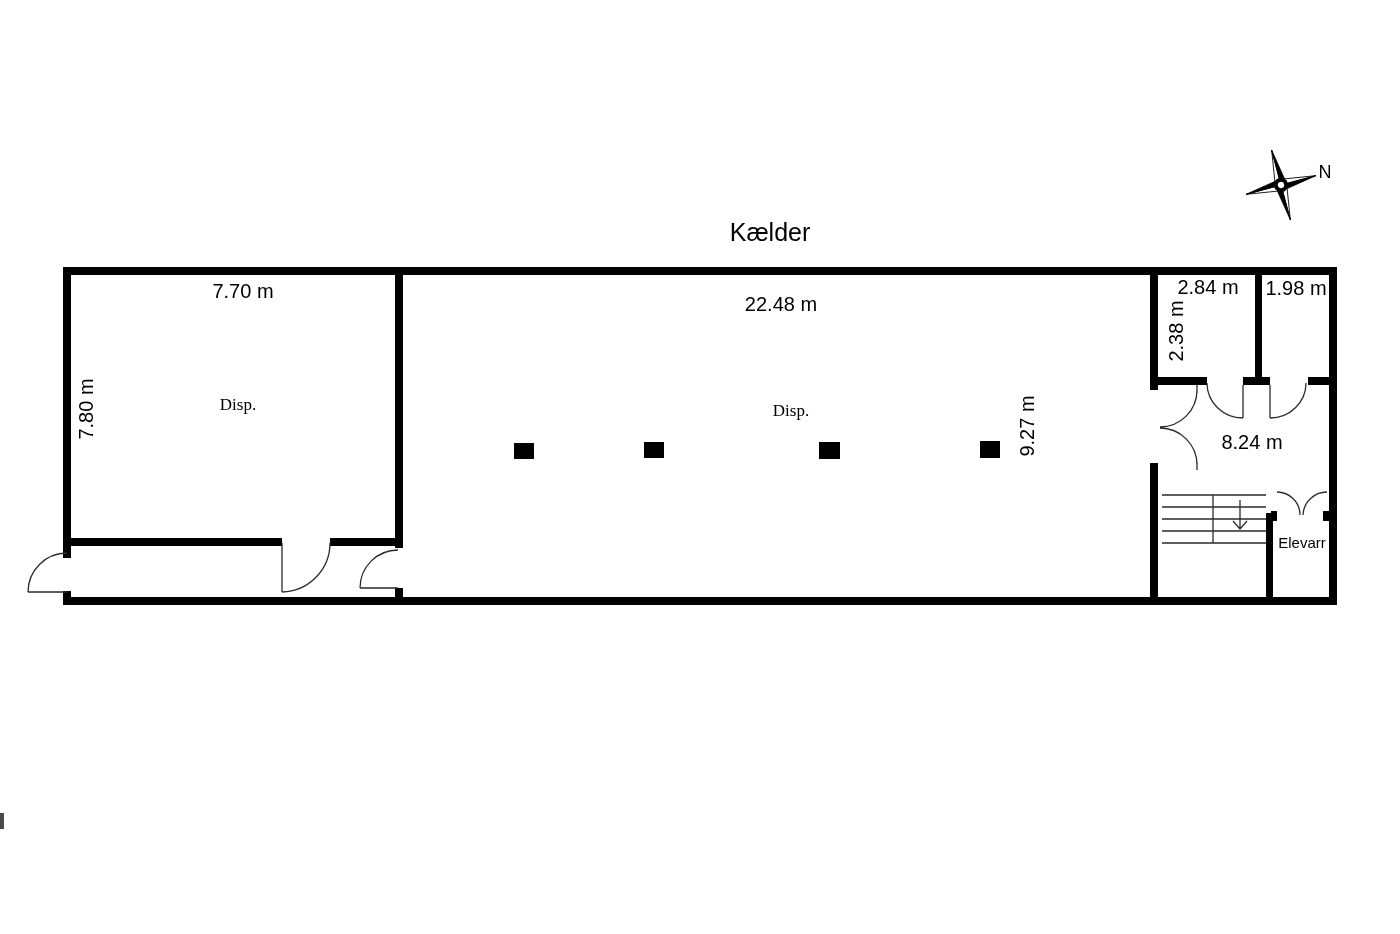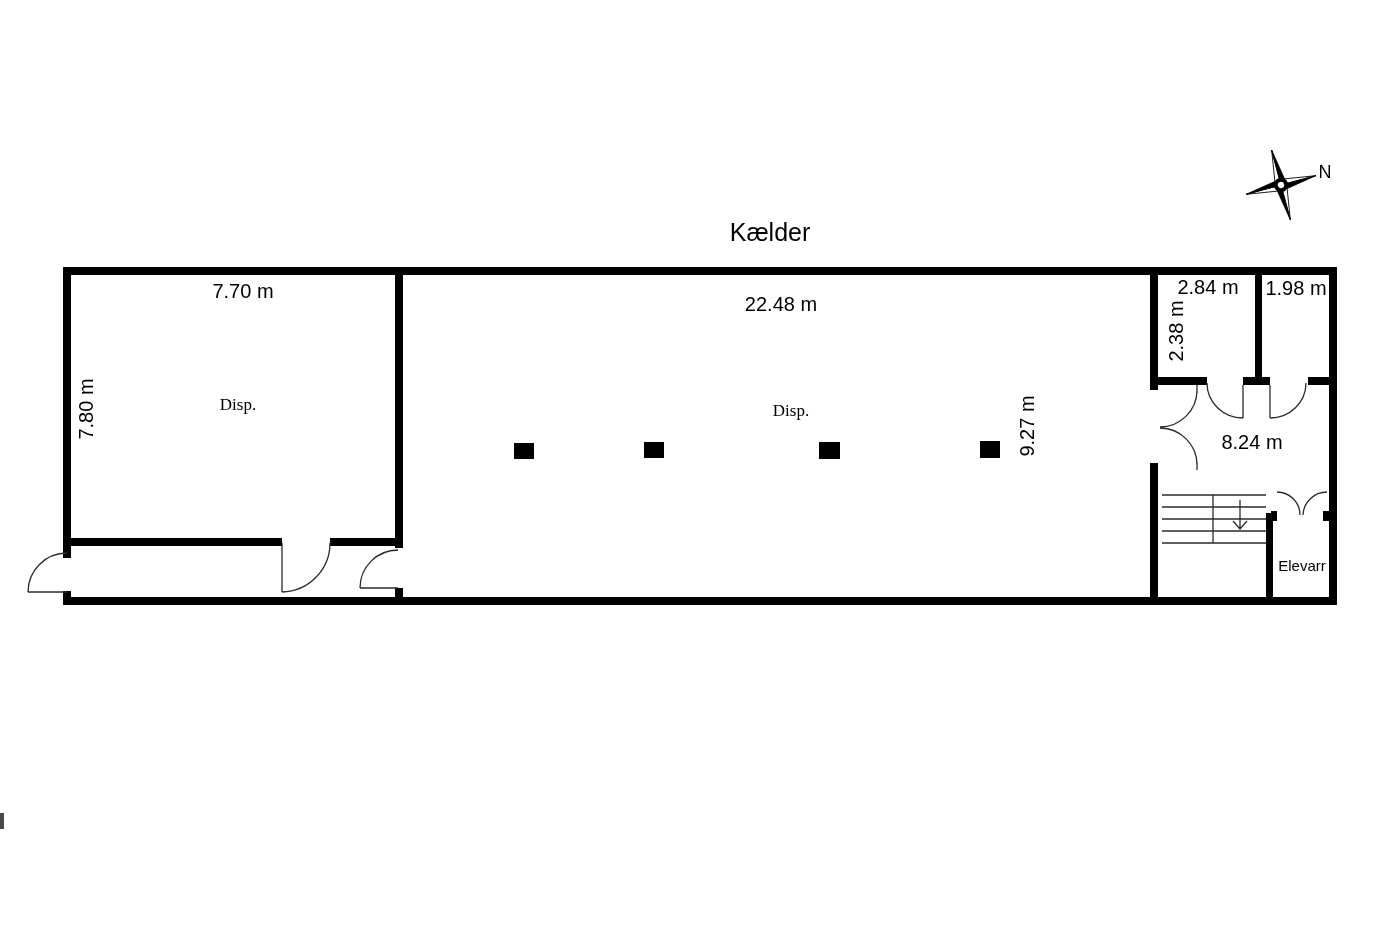--- a/index.html
+++ b/index.html
@@ -114,15 +114,15 @@
 
   <div class="lbl t-dim" style="left:781px; top:304px;">22.48 m</div>
   <div class="lbl v t-dim" style="left:1027px; top:426px;">9.27 m</div>
   <div class="lbl t-room" style="left:791px; top:410px;">Disp.</div>
 
   <div class="lbl t-dim" style="left:1208px; top:287px;text-align:center;">2.84 m</div>
   <div class="lbl v t-dim" style="left:1176px; top:331px;">2.38 m</div>
   <div class="lbl t-dim" style="left:1296px; top:288px;">1.98 m</div>
 
   <div class="lbl t-dim" style="left:1252px; top:442px;">8.24 m</div>
-  <div class="lbl t-small" style="left:1302px; top:565px;">Elevarr</div>
+  <div class="lbl t-small" style="left:1302px; top:542px;">Elevarr</div>
 
 </div>
 
 </body></html>

